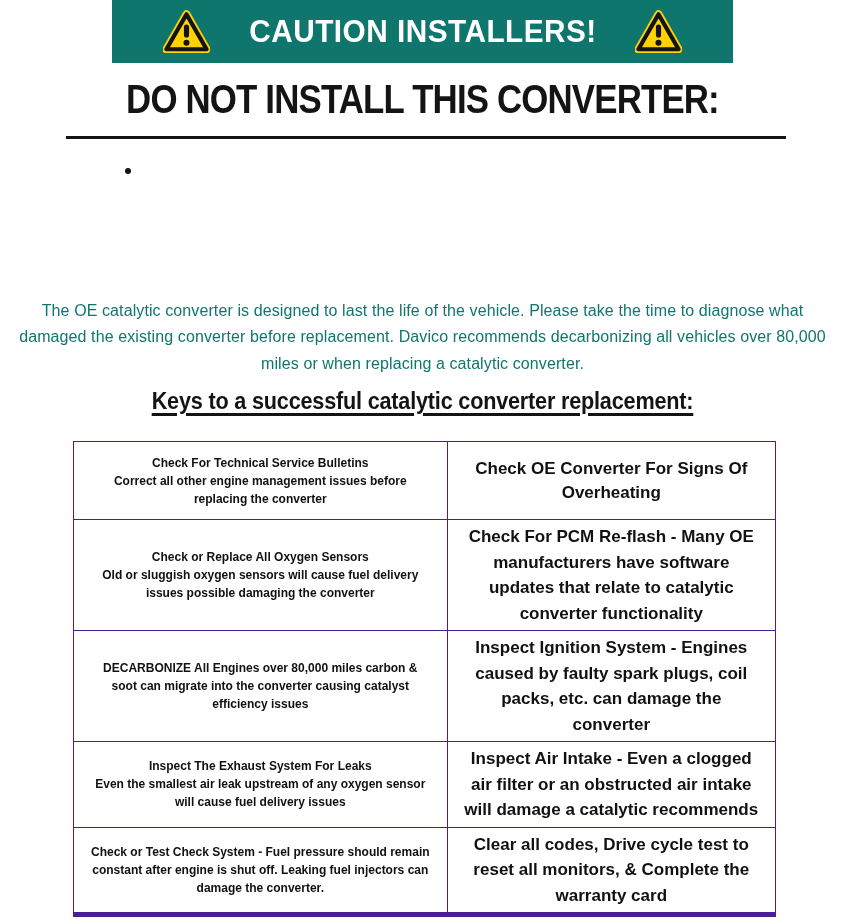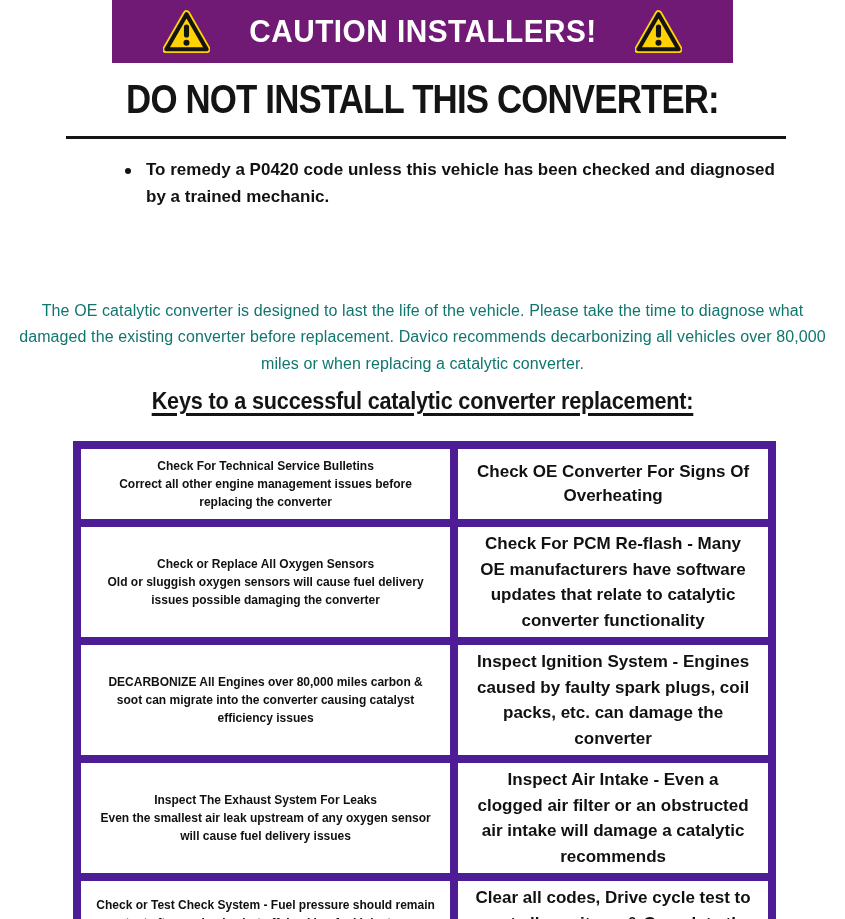--- a/index.html
+++ b/index.html
@@ -3,21 +3,21 @@
 <meta charset="utf-8">
 <style>
   html,body{margin:0;padding:0;background:#ffffff;}
   .page{
     position:relative;width:845px;height:919px;background:#ffffff;overflow:hidden;
     font-family:"Liberation Sans", sans-serif;color:#141414;
   }
   
   .banner{
     position:absolute;left:112px;top:0;width:621px;height:63px;
-    background:#701a75;display:flex;align-items:center;justify-content:center;gap:32px;
+    background:#0f766e;display:flex;align-items:center;justify-content:center;gap:32px;
   }
   .banner-text{
     color:#ffffff;font-size:31px;font-weight:800;letter-spacing:.5px;
     transform:scaleX(.96);transform-origin:center;white-space:nowrap;
   }
   .tri{width:47px;height:43px;display:block;}
   
   .title{
     position:absolute;top:76px;left:0;width:845px;margin:0;text-align:center;
     font-size:41px;font-weight:800;letter-spacing:-1px;
@@ -44,21 +44,21 @@
     font-size:23px;font-weight:800;letter-spacing:-.2px;
     text-decoration:underline;text-decoration-thickness:2.5px;text-underline-offset:4px;
     transform:scaleX(.94);transform-origin:center;white-space:nowrap;
   }
   
   .keys-table{
     position:absolute;top:441px;left:73px;width:703px;
     border-collapse:collapse;table-layout:fixed;
   }
   .keys-table td{
-    border:8px solid #4c1d95;text-align:center;vertical-align:middle;
+    border:1px solid #4c1d95;text-align:center;vertical-align:middle;
     font-weight:bold;color:#111;padding:4px 15px;white-space:pre-line;
   }
   .keys-table td.cl{width:48.8%;font-size:12px;line-height:1.5;}
   .keys-table td.cr{font-size:17px;line-height:1.5;}
   .keys-table td.lg{font-size:17px;line-height:1.4;}
   .keys-table tr:nth-child(1){height:78px;}
   .keys-table tr:nth-child(2){height:78px;}
   .keys-table tr:nth-child(3){height:78px;}
   .keys-table tr:nth-child(4){height:76px;}
   .keys-table tr:nth-child(5){height:65px;}
@@ -87,21 +87,20 @@
     </svg>
   </header>
 
   <h1 class="title">DO NOT INSTALL THIS CONVERTER:</h1>
 
   <div class="rule"></div>
 
   <ul class="warnings">
     <li>
       <span class="dot"></span>
-      <span>To remedy a P0420 code unless this vehicle has been checked and diagnosed by a trained mechanic.</span>
     </li>
   </ul>
 
   <p class="note">The OE catalytic converter is designed to last the life of the vehicle. Please take the time to diagnose what damaged the existing converter before replacement. Davico recommends decarbonizing all vehicles over 80,000 miles or when replacing a catalytic converter.</p>
 
   <h2 class="keys">Keys to a successful catalytic converter replacement:</h2>
 
   <table class="keys-table">
     <tbody>
       <tr>

